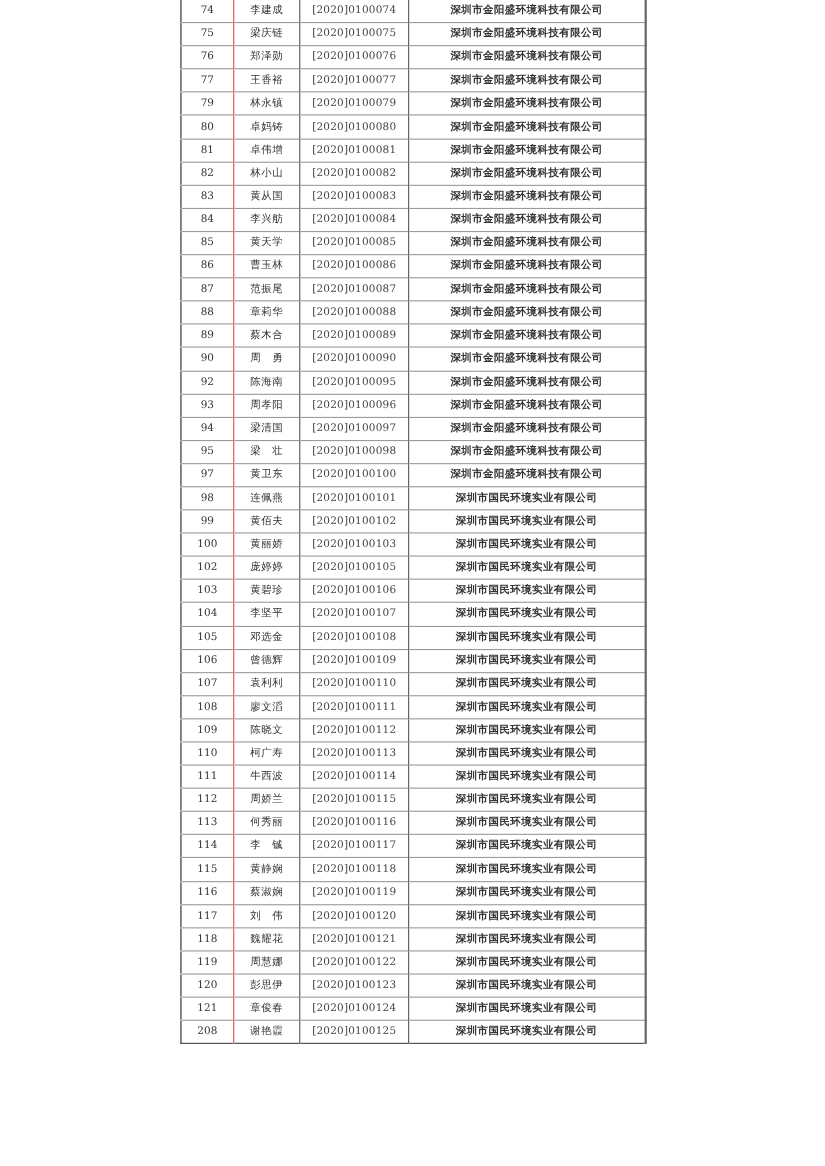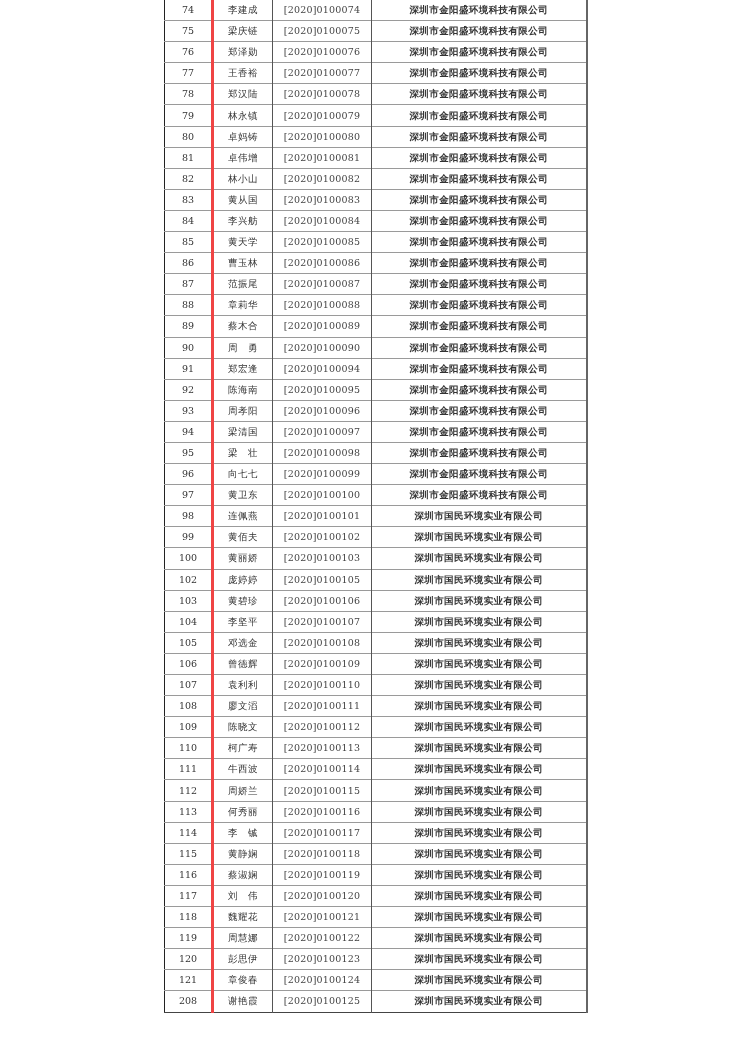--- a/index.html
+++ b/index.html
@@ -40,21 +40,21 @@
       font-size: 9.5px;
       line-height: 20px;
       white-space: nowrap;
       overflow: hidden;
     }
     .page-table tr:first-child td { border-top: none; }
     .page-table td.num { color: #333; font-size: 9.5px; }
     .page-table td.name { color: #333; letter-spacing: 0.5px; margin-left: 47px; }
     .page-table td.cert { color: #444; font-size: 9.5px; letter-spacing: 0.2px; }
     .page-table td.company { color: #333; letter-spacing: 0.4px; }
-    .page-table td:nth-child(1) { border-right: 3px solid #ef4444; }
+    .page-table td:nth-child(1) { border-right: 1px solid #ef4444; }
     .page-table td:last-child { border-right: none; font-weight: bold; }
   </style>
 </head>
 <body>
 
 <table class="page-table">
   <colgroup>
     <col class="c1">
       <col class="c2">
       <col class="c3">
@@ -82,26 +82,20 @@
     <td class="company">深圳市金阳盛环境科技有限公司</td>
   </tr>
 
   <tr>
     <td class="num">77</td>
     <td class="name">王香裕</td>
     <td class="cert">[2020]0100077</td>
     <td class="company">深圳市金阳盛环境科技有限公司</td>
   </tr>
 
-  <tr>
-    <td class="num">78</td>
-    <td class="name">郑汉陆</td>
-    <td class="cert">[2020]0100078</td>
-    <td class="company">深圳市金阳盛环境科技有限公司</td>
-  </tr>
 
   <tr>
     <td class="num">79</td>
     <td class="name">林永镇</td>
     <td class="cert">[2020]0100079</td>
     <td class="company">深圳市金阳盛环境科技有限公司</td>
   </tr>
 
   <tr>
     <td class="num">80</td>
@@ -173,26 +167,20 @@
     <td class="company">深圳市金阳盛环境科技有限公司</td>
   </tr>
 
   <tr>
     <td class="num">90</td>
     <td class="name">周　勇</td>
     <td class="cert">[2020]0100090</td>
     <td class="company">深圳市金阳盛环境科技有限公司</td>
   </tr>
 
-  <tr>
-    <td class="num">91</td>
-    <td class="name">郑宏逢</td>
-    <td class="cert">[2020]0100094</td>
-    <td class="company">深圳市金阳盛环境科技有限公司</td>
-  </tr>
 
   <tr>
     <td class="num">92</td>
     <td class="name">陈海南</td>
     <td class="cert">[2020]0100095</td>
     <td class="company">深圳市金阳盛环境科技有限公司</td>
   </tr>
 
   <tr>
     <td class="num">93</td>
@@ -208,26 +196,20 @@
     <td class="company">深圳市金阳盛环境科技有限公司</td>
   </tr>
 
   <tr>
     <td class="num">95</td>
     <td class="name">梁　壮</td>
     <td class="cert">[2020]0100098</td>
     <td class="company">深圳市金阳盛环境科技有限公司</td>
   </tr>
 
-  <tr>
-    <td class="num">96</td>
-    <td class="name">向七七</td>
-    <td class="cert">[2020]0100099</td>
-    <td class="company">深圳市金阳盛环境科技有限公司</td>
-  </tr>
 
   <tr>
     <td class="num">97</td>
     <td class="name">黄卫东</td>
     <td class="cert">[2020]0100100</td>
     <td class="company">深圳市金阳盛环境科技有限公司</td>
   </tr>
 
   <tr>
     <td class="num">98</td>

